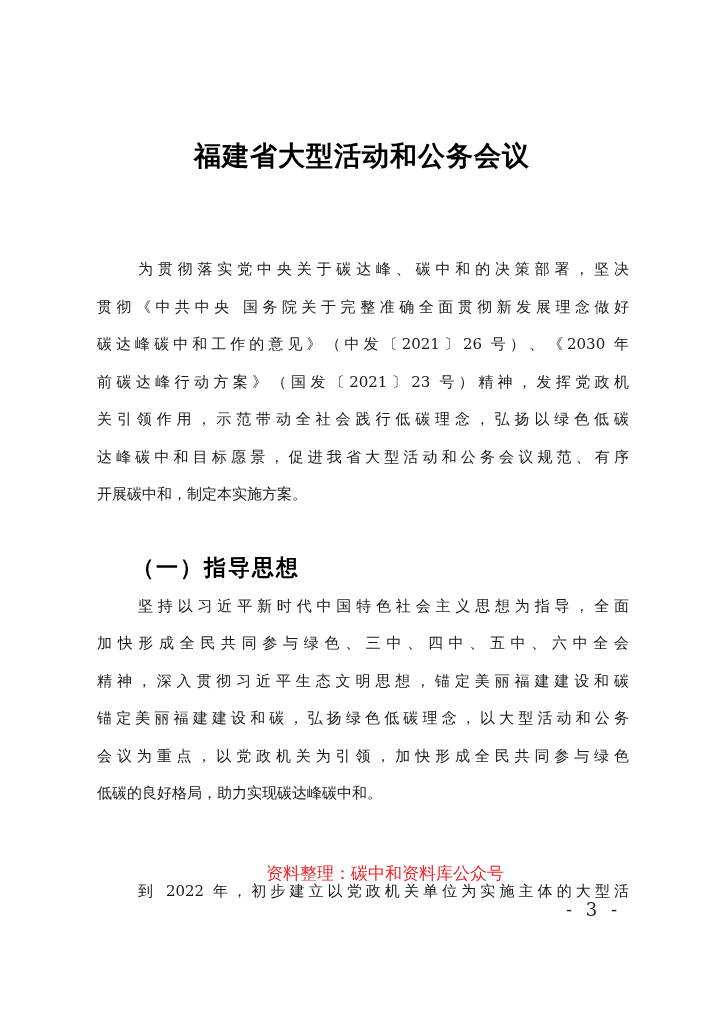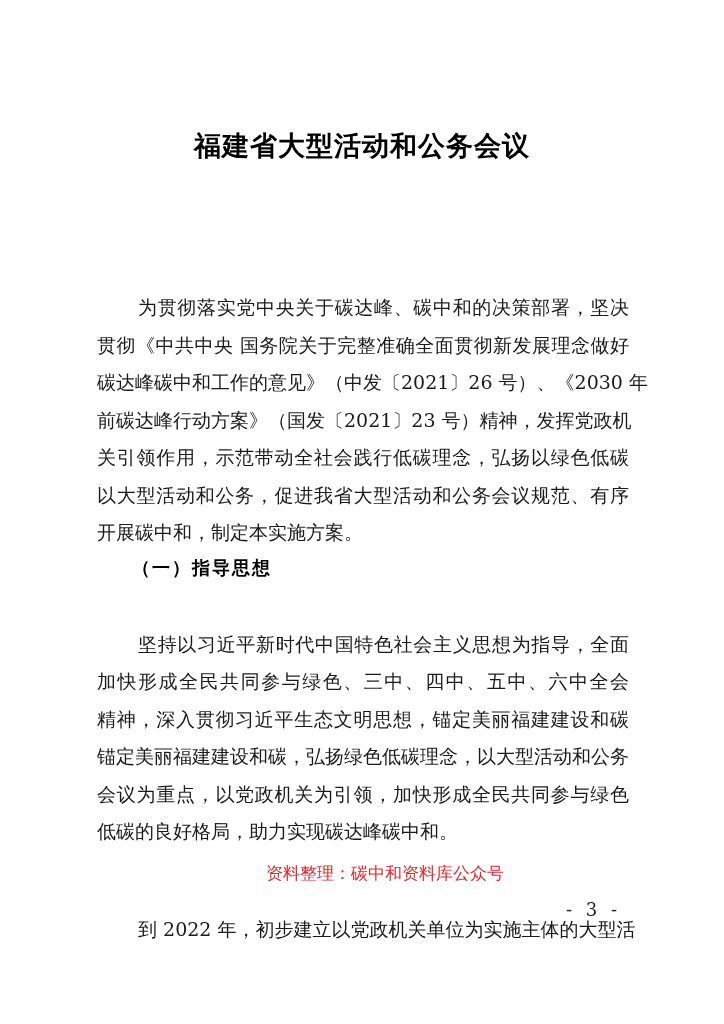--- a/index.html
+++ b/index.html
@@ -26,52 +26,51 @@
       left: 0;
       width: 724px;
       text-align: center;
       font-family: "DejaVu Sans", "Liberation Sans", sans-serif;
       font-weight: bold;
       font-size: 27px;
       letter-spacing: 1px;
       color: #000000;
       white-space: nowrap;
     }
-    .title.l1 { top: 128px; text-align: center; }
+    .title.l1 { top: 138px; text-align: center; }
     .title.l2 { top: 170px; }
     .line {
       position: absolute;
       left: 97px;
       width: 532px;
       height: 30px;
-      font-size: 19px;
+      font-size: 15px;
       line-height: 30px;
       white-space: nowrap;
       text-align: justify;
       text-align-last: justify;
       color: #1a1a1a;
-      margin-top: 38px;
     }
     .line.indent { left: 138px; width: 491px; }
     .line.last { text-align-last: left; }
     .heading1 {
       position: absolute;
       left: 136px;
       font-family: "DejaVu Sans", "Liberation Sans", sans-serif;
       font-size: 19.5px;
       line-height: 30px;
       color: #111111;
       letter-spacing: 1px;
     }
     .heading2 {
       position: absolute;
       left: 132px;
       font-family: "DejaVu Sans", "Liberation Sans", sans-serif;
       font-weight: bold;
-      font-size: 18px;
+      font-size: 22px;
       line-height: 30px;
       color: #000000;
       letter-spacing: 2px;
     }
     .footer-watermark {
       position: absolute;
       left: 266px;
       top: 862px;
       font-family: "DejaVu Sans", "Liberation Sans", sans-serif;
       font-size: 17px;
@@ -95,21 +94,21 @@
 <div class="page">
 
   <div class="title l1">福建省大型活动和公务会议</div>
 
   <div>
     <div class="line indent" style="top:254px">为贯彻落实党中央关于碳达峰、碳中和的决策部署，坚决</div>
     <div class="line" style="top:292px">贯彻《中共中央 国务院关于完整准确全面贯彻新发展理念做好</div>
     <div class="line" style="top:329px">碳达峰碳中和工作的意见》（中发〔2021〕26 号）、《2030 年</div>
     <div class="line" style="top:367px">前碳达峰行动方案》（国发〔2021〕23 号）精神，发挥党政机</div>
     <div class="line" style="top:404px">关引领作用，示范带动全社会践行低碳理念，弘扬以绿色低碳</div>
-    <div class="line" style="top:442px">以大型活动和公务，促进我省大型活动和公务会议规范、有序</div>
+    <div class="line" style="top:442px">达峰碳中和目标愿景，促进我省大型活动和公务会议规范、有序</div>
     <div class="line last" style="top:479px">开展碳中和，制定本实施方案。</div>
   </div>
 
 
   <div class="heading2" style="top:553px">（一）指导思想</div>
 
   <div>
     <div class="line indent" style="top:591px">坚持以习近平新时代中国特色社会主义思想为指导，全面</div>
     <div class="line" style="top:628px">加快形成全民共同参与绿色、三中、四中、五中、六中全会</div>
     <div class="line" style="top:666px">精神，深入贯彻习近平生态文明思想，锚定美丽福建建设和碳</div>

